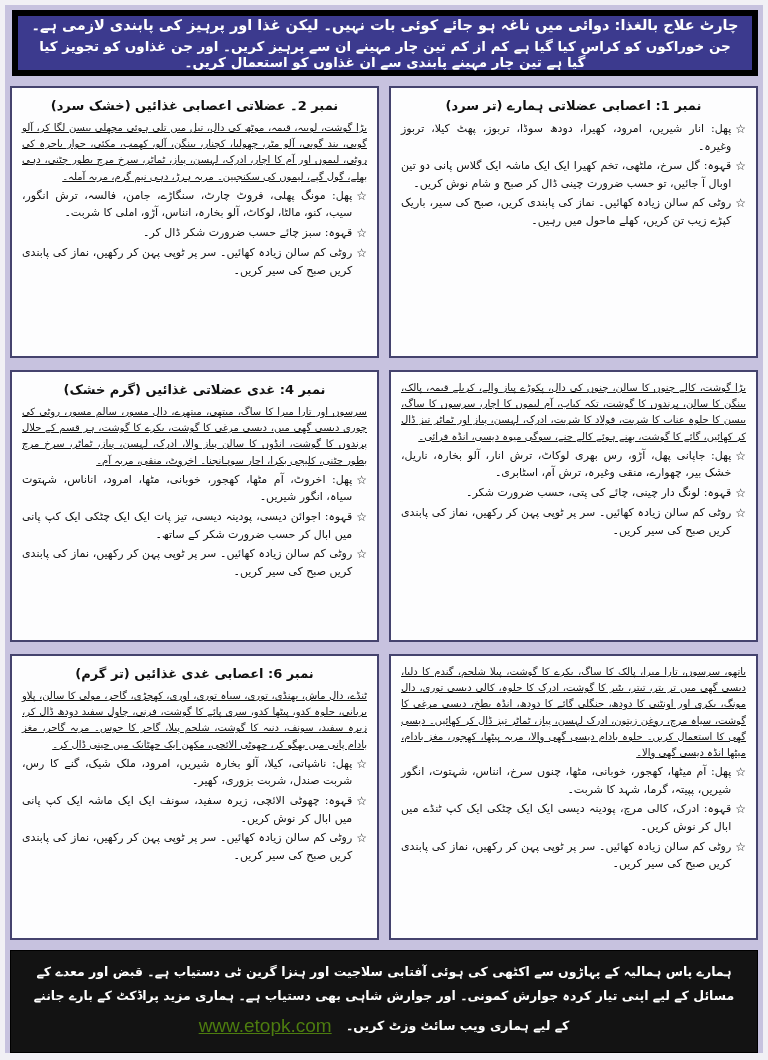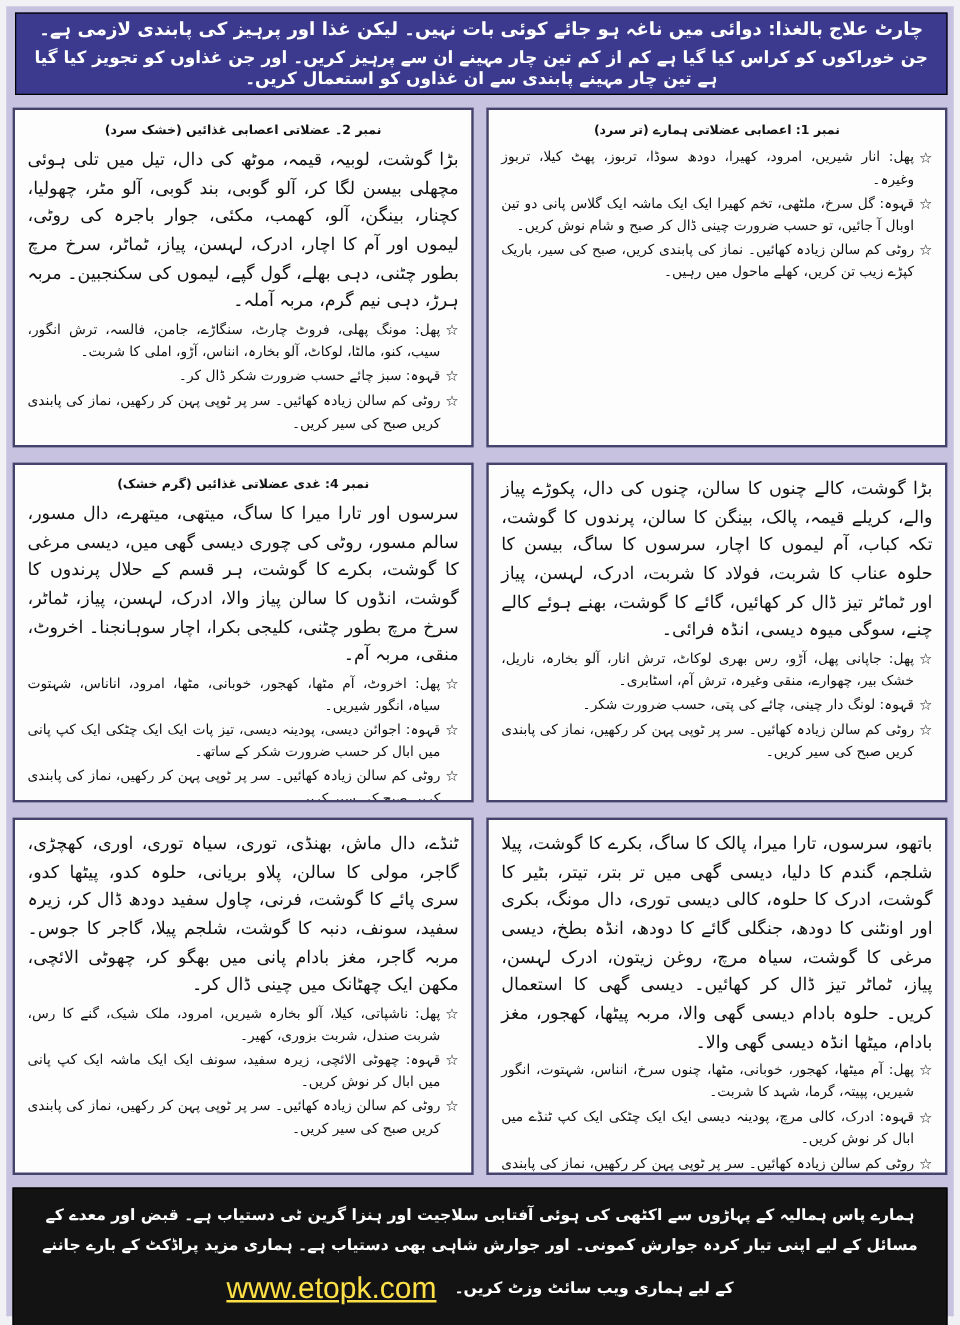--- a/index.html
+++ b/index.html
@@ -19,21 +19,21 @@
     width: 100%;
     height: 100%;
     background: #c7c2df;
     padding: 4px 4px;
   }
   
   .banner {
     height: 66px;
     margin: 1px 1px 10px 3px;
     background: #3c3a8e;
-    border: 1px solid #000000;
+    border: 6px solid #000000;
     color: #ffffff;
     display: flex;
     flex-direction: column;
     align-items: center;
     justify-content: center;
     gap: 5px;
     padding: 4px 10px;
     text-align: center;
   }
   .banner .line1 { font-size: 14.5px; font-weight: bold; }
@@ -48,29 +48,30 @@
     margin: 0 1px;
   }
   .box {
     background: #fdfdfe;
     border: 2px solid #45436e;
     padding: 8px 10px 6px 10px;
     overflow: hidden;
     color: #111;
   }
   .box-title {
-    font-size: 10px;
+    font-size: 13px;
     font-weight: bold;
     text-align: center;
     margin: 2px 0 7px 0;
   }
   .box-body {
-    font-size: 14px;
+    font-size: 10px;
     line-height: 1.62;
     text-align: justify;
+    text-decoration: underline;
   }
   .bullet {
     display: flex;
     align-items: flex-start;
     margin-top: 2px;
     font-size: 11px;
     line-height: 1.6;
   }
   .star {
     flex: none;
@@ -89,24 +90,24 @@
     text-align: center;
     padding: 9px 16px 8px 16px;
   }
   .footer-text {
     font-size: 12.5px;
     font-weight: bold;
     line-height: 1.9;
   }
   .footer-url {
     font-family: "Liberation Sans", sans-serif;
-    font-size: 24px;
+    font-size: 19px;
     font-weight: normal;
     text-decoration: underline;
-    color: #fde047;
+    color: #4d7c0f;
     direction: ltr;
     unicode-bidi: embed;
     margin-right: 10px;
     vertical-align: middle;
     white-space: nowrap;
   }
 </style>
 </head>
 <body>
 
@@ -196,20 +197,21 @@
           <span class="star">☆</span>
           <span class="bullet-text">قہوہ: ادرک، کالی مرچ، پودینہ دیسی ایک ایک چٹکی ایک کپ ٹنڈے میں ابال کر نوش کریں۔</span>
         </div>
         <div class="bullet">
           <span class="star">☆</span>
           <span class="bullet-text">روٹی کم سالن زیادہ کھائیں۔ سر پر ٹوپی پہن کر رکھیں، نماز کی پابندی کریں صبح کی سیر کریں۔</span>
         </div>
       </section>
 
       <section class="box">
+        <h2 class="box-title">نمبر 6: اعصابی غدی غذائیں (تر گرم)</h2>
         <p class="box-body">ٹنڈے، دال ماش، بھنڈی، توری، سیاہ توری، اوری، کھچڑی، گاجر، مولی کا سالن، پلاو بریانی، حلوہ کدو، پیٹھا کدو، سری پائے کا گوشت، فرنی، چاول سفید دودھ ڈال کر، زیرہ سفید، سونف، دنبہ کا گوشت، شلجم پیلا، گاجر کا جوس۔ مربہ گاجر، مغز بادام پانی میں بھگو کر، چھوٹی الائچی، مکھن ایک چھٹانک میں چینی ڈال کر۔</p>
         <div class="bullet">
           <span class="star">☆</span>
           <span class="bullet-text">پھل: ناشپاتی، کیلا، آلو بخارہ شیریں، امرود، ملک شیک، گنے کا رس، شربت صندل، شربت بزوری، کھیر۔</span>
         </div>
         <div class="bullet">
           <span class="star">☆</span>
           <span class="bullet-text">قہوہ: چھوٹی الائچی، زیرہ سفید، سونف ایک ایک ماشہ ایک کپ پانی میں ابال کر نوش کریں۔</span>
         </div>
         <div class="bullet">

